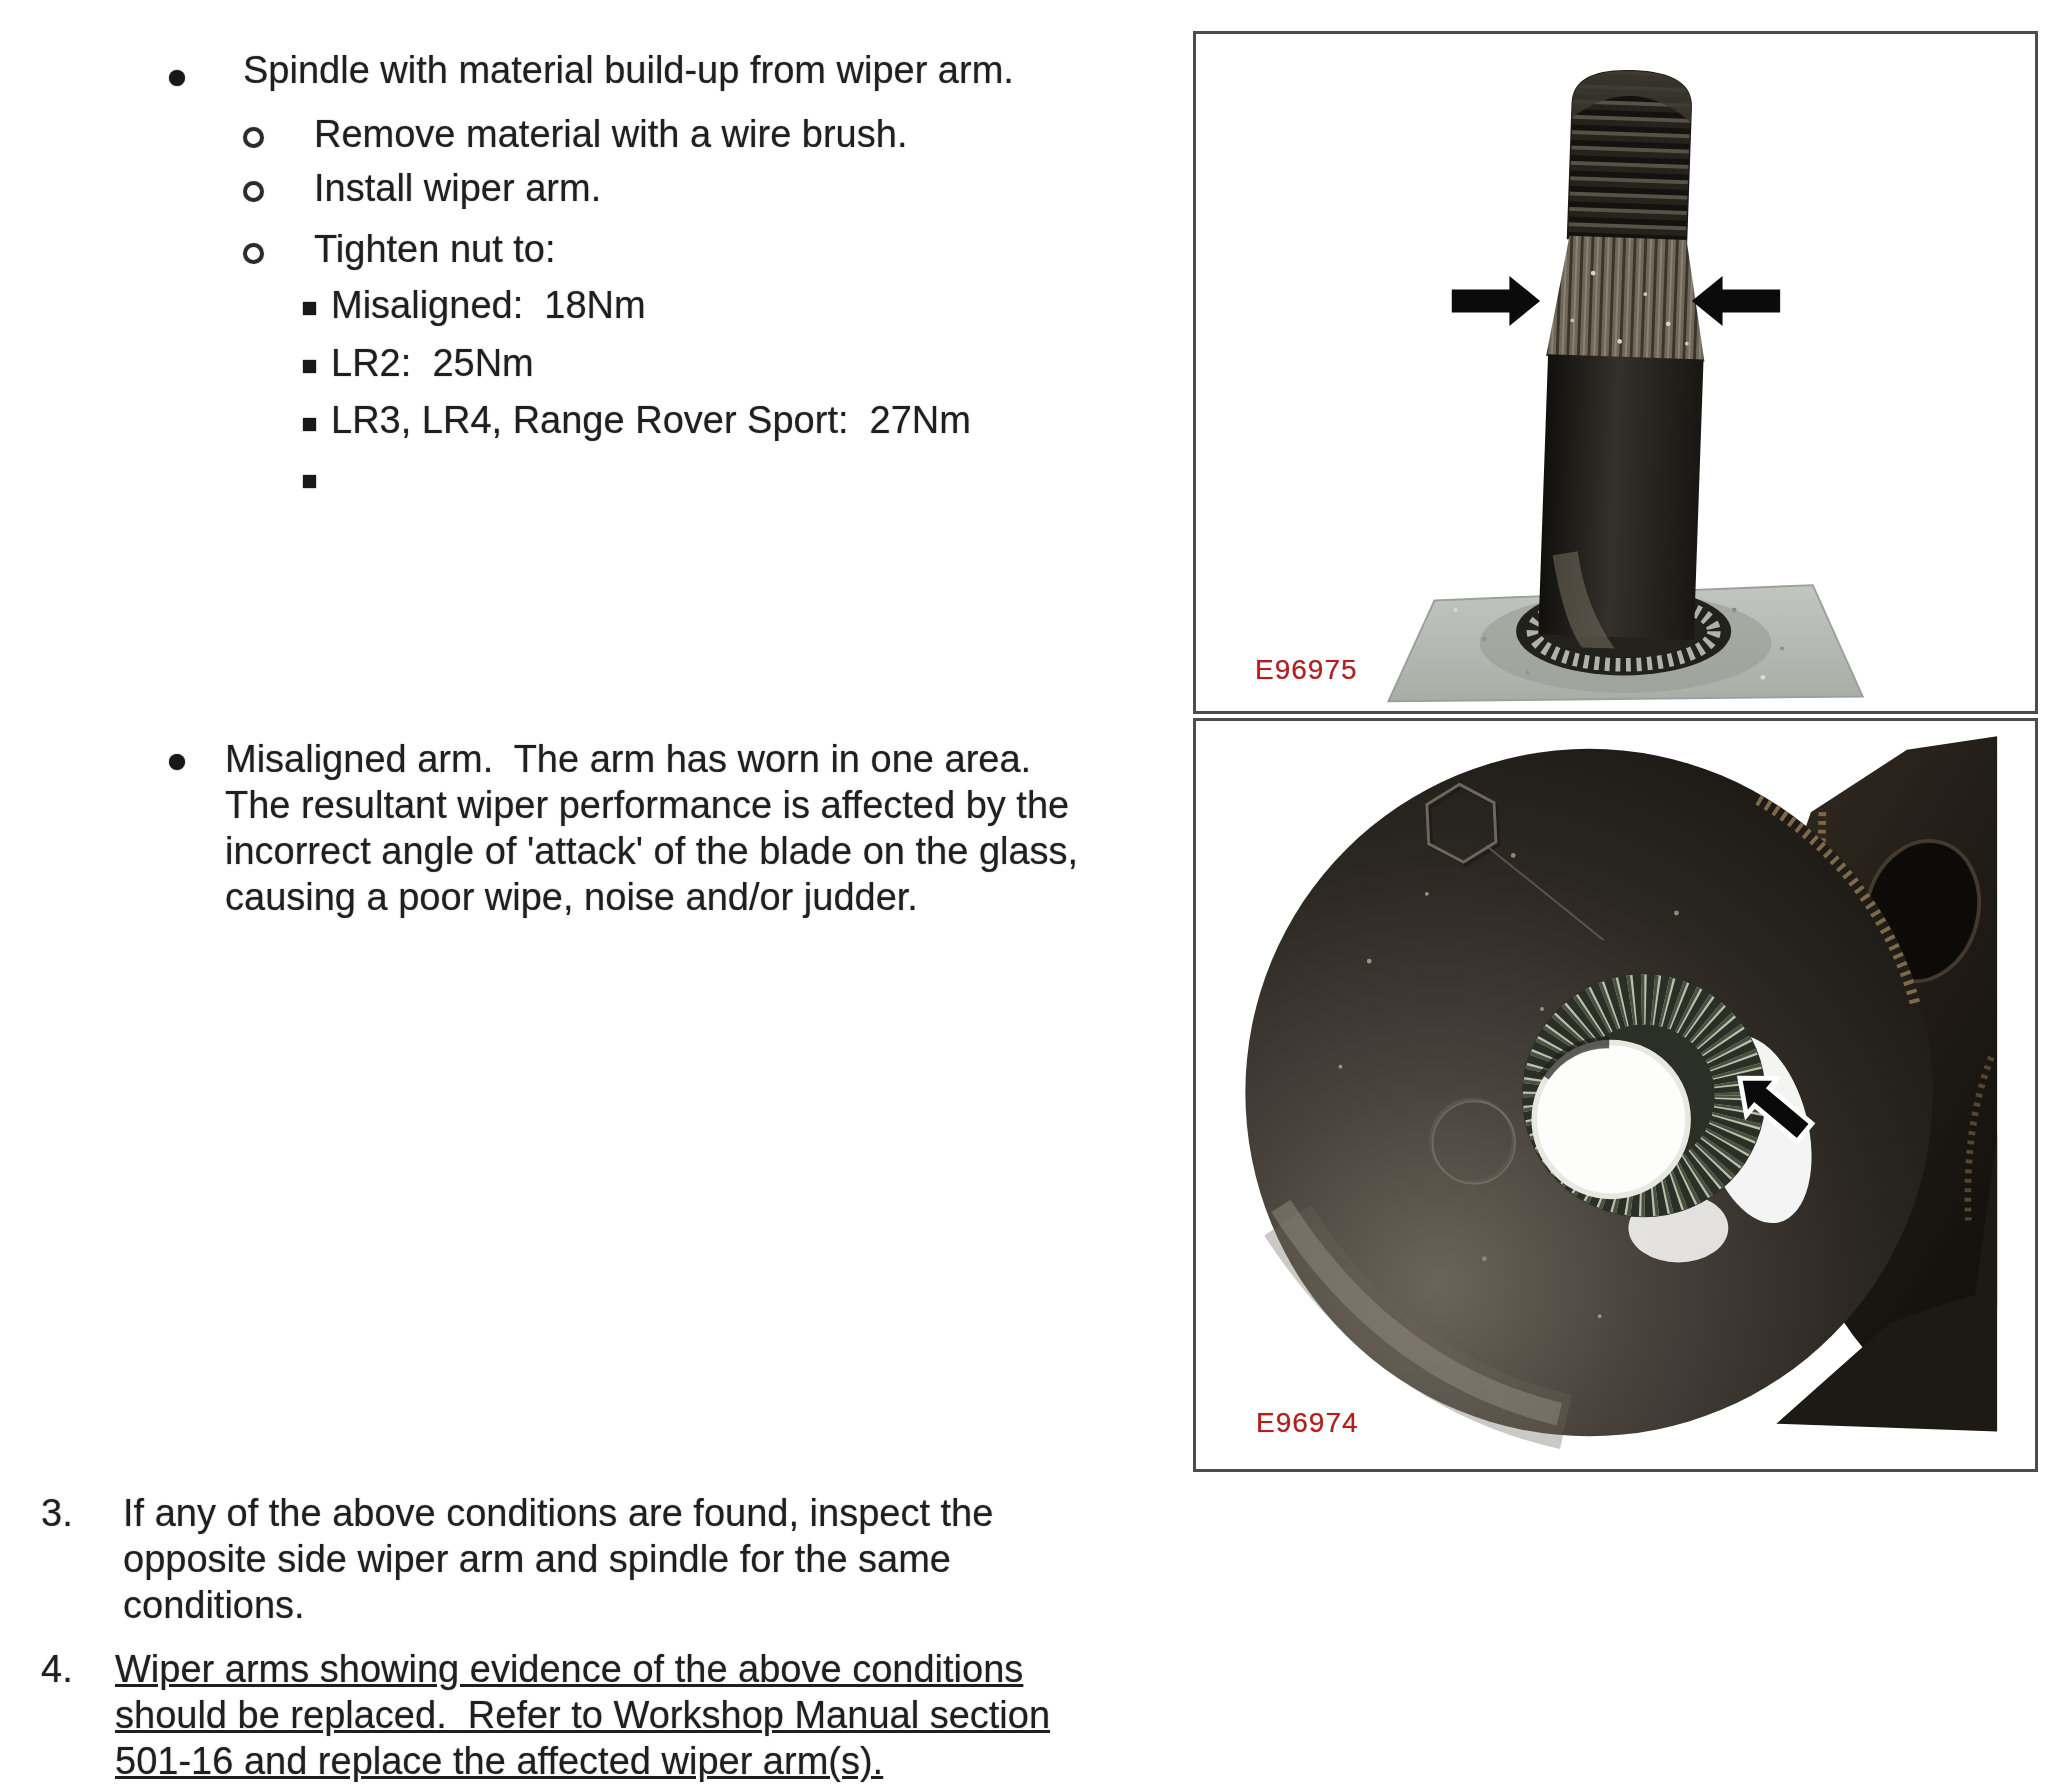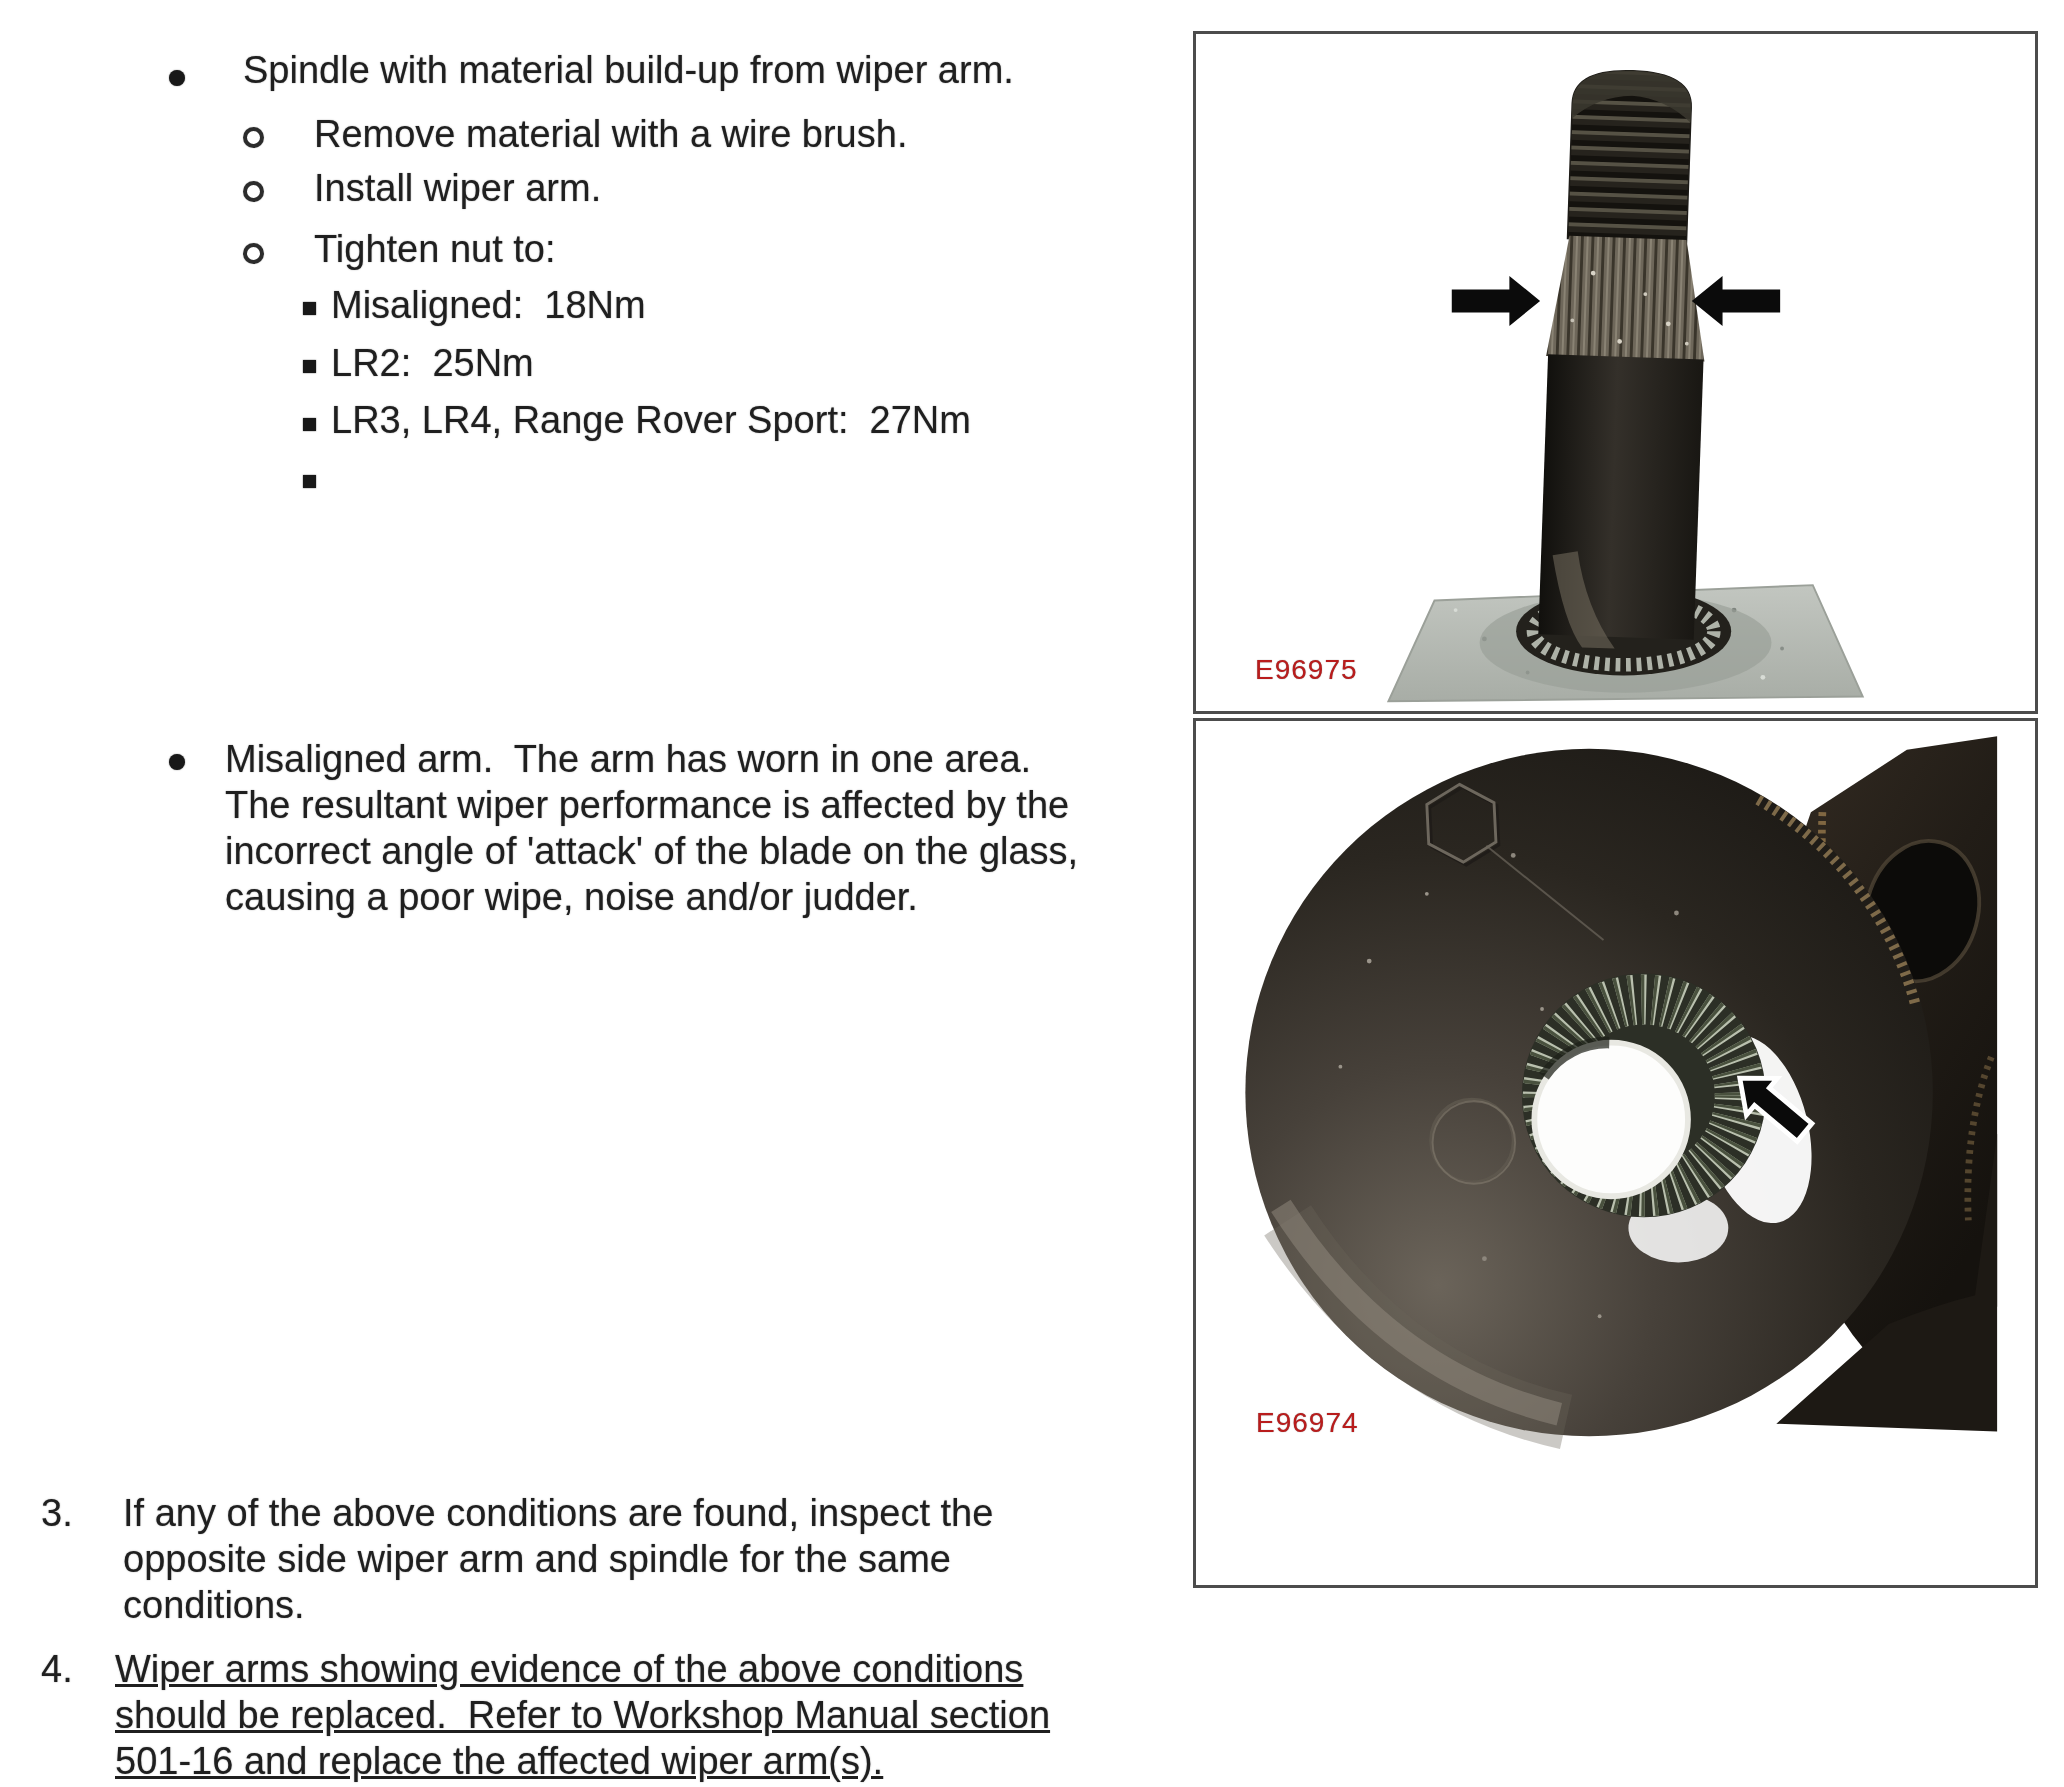--- a/index.html
+++ b/index.html
@@ -35,21 +35,21 @@
     box-shadow:0 0 1.4px rgba(0,0,0,.6);
   }
   .figure-frame{
     position:absolute;
     width:845px;
     border:3.8px solid #4c4c4c;
     background:#ffffff;
     box-sizing:border-box;
   }
   #frame-spindle{left:1193px;top:15.4px;height:683px;}
-  #frame-hub{left:1193px;top:702px;height:870px;}
+  #frame-hub{left:1193px;top:702px;height:754px;}
   .fig-label{
     position:absolute;
     font-size:28px;
     color:#b91c1c;
     letter-spacing:1px;
     text-shadow:0 0 1px rgba(50,50,50,.6);
   }
   .fig-svg{position:absolute;left:0;top:0;}
 </style>
 </head>

